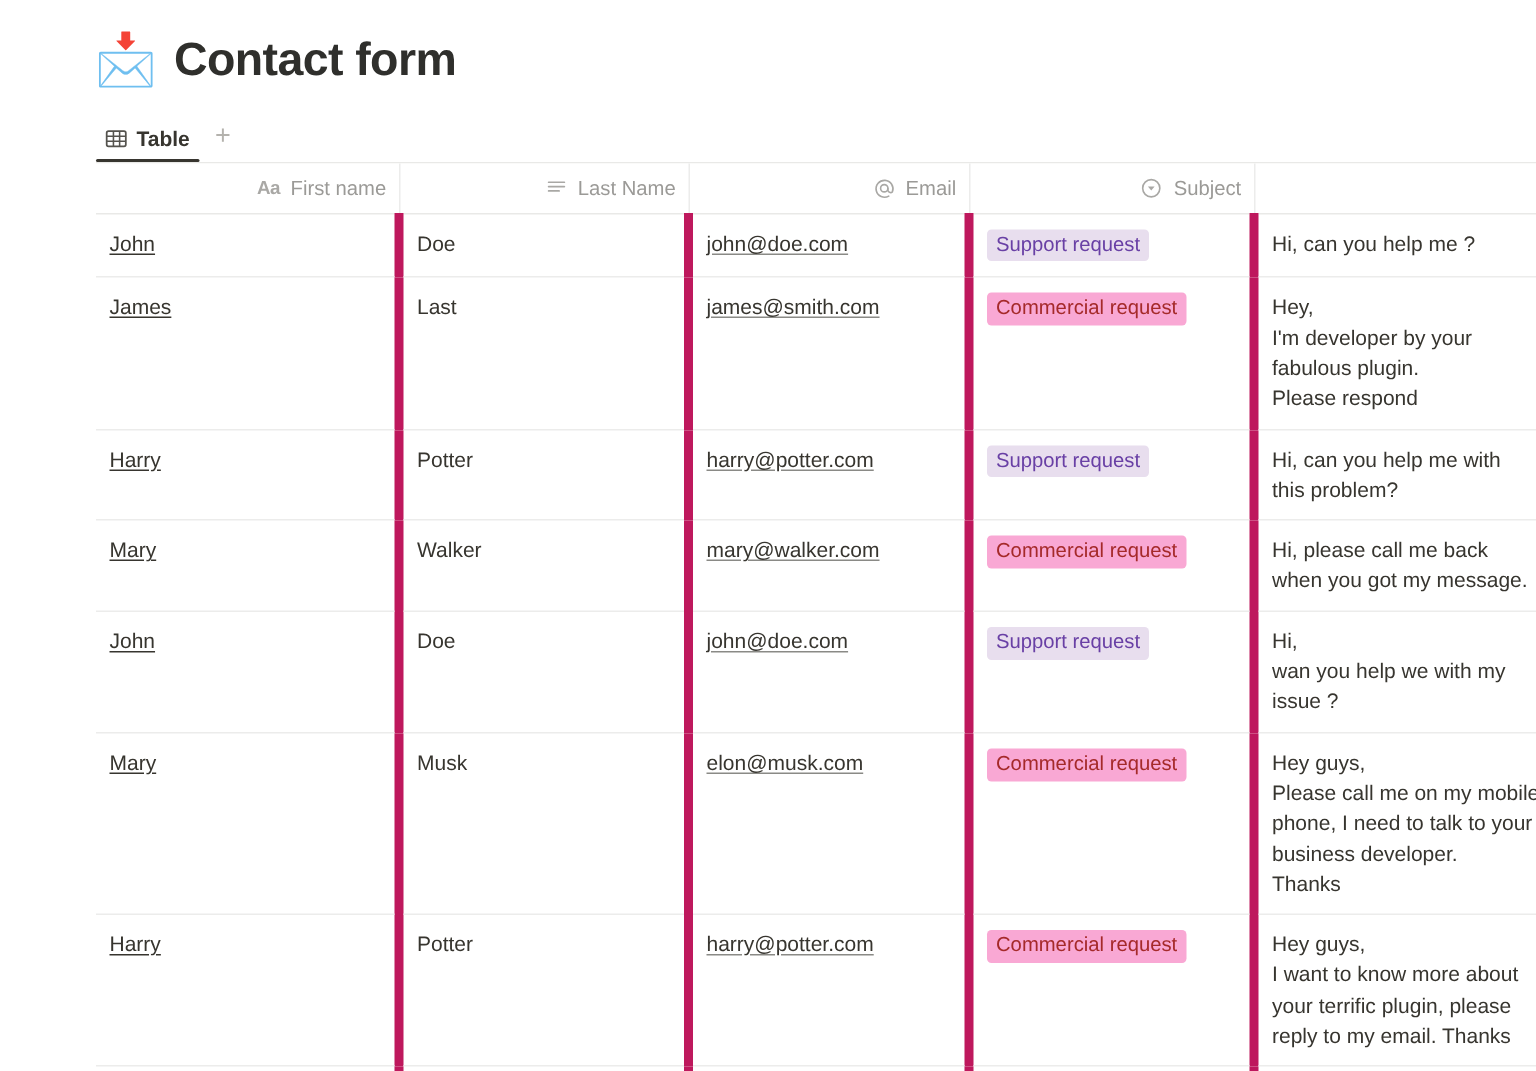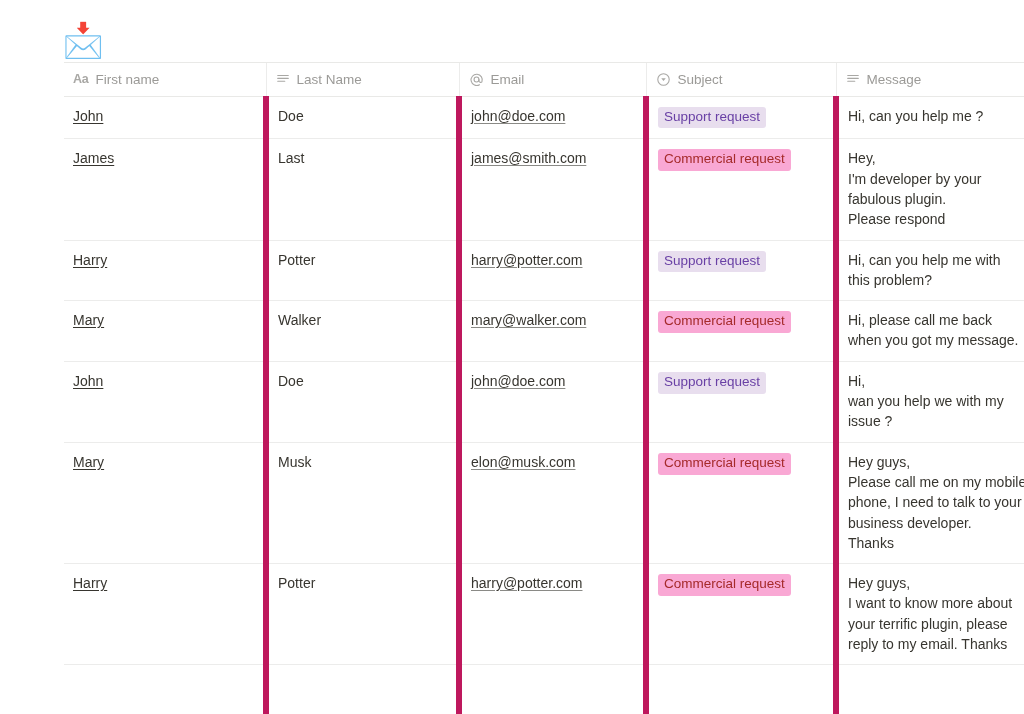--- a/index.html
+++ b/index.html
@@ -117,21 +117,21 @@
     font-weight: normal;
     font-size: 13.5px;
     color: #9b9a97;
     padding: 7px 8px 7px 9px;
     border-right: 1px solid #ececeb;
     border-bottom: 1px solid #e9e9e7;
     height: 33px;
     vertical-align: middle;
     background: #fff;
   }
-  .th-inner { display: flex; align-items: center; gap: 7px; }
+  .th-inner { display: flex; align-items: center; gap: 7px; justify-content: flex-end; }
   .th-ico { display: flex; align-items: center; color: #a9a8a5; flex: 0 0 auto; }
   .th-ico.aa {
     font-size: 12.5px;
     font-weight: 600;
     letter-spacing: -0.3px;
     color: #a9a8a5;
     line-height: 1;
   }
   .th-label { white-space: nowrap; }
 
@@ -171,22 +171,38 @@
   .tag-pink   { background: #fbe4e0; color: #ad1a72; }
   .tag-pink   { background: #f9a8d4; color: #a52a2a; }
 </style>
 </head>
 <body>
 
 <div id="page">
 
   <div class="title-row">
     <div class="page-emoji">📩</div>
+    <div class="page-title">Contact form</div>
   </div>
 
+  <div class="tabs-bar">
+    <div class="tab active">
+      <span class="ico">
+        <svg width="15" height="15" viewBox="0 0 16 16" fill="none">
+          <rect x="1.2" y="2.6" width="13.6" height="10.8" rx="1.3" stroke="#55534e" stroke-width="1.25"></rect>
+          <line x1="1.2" y1="6.2" x2="14.8" y2="6.2" stroke="#55534e" stroke-width="1.1"></line>
+          <line x1="1.2" y1="9.8" x2="14.8" y2="9.8" stroke="#55534e" stroke-width="1.1"></line>
+          <line x1="6.0" y1="2.6" x2="6.0" y2="13.4" stroke="#55534e" stroke-width="1.1"></line>
+          <line x1="10.4" y1="2.6" x2="10.4" y2="13.4" stroke="#55534e" stroke-width="1.1"></line>
+        </svg>
+      </span>
+      <span>Table</span>
+    </div>
+    <div class="tab-add">+</div>
+  </div>
 
   <div class="table-wrap">
     <table class="tbl">
       <colgroup>
         <col class="c-first">
           <col class="c-last">
           <col class="c-email">
           <col class="c-subj">
           <col class="c-msg">
       </colgroup>

